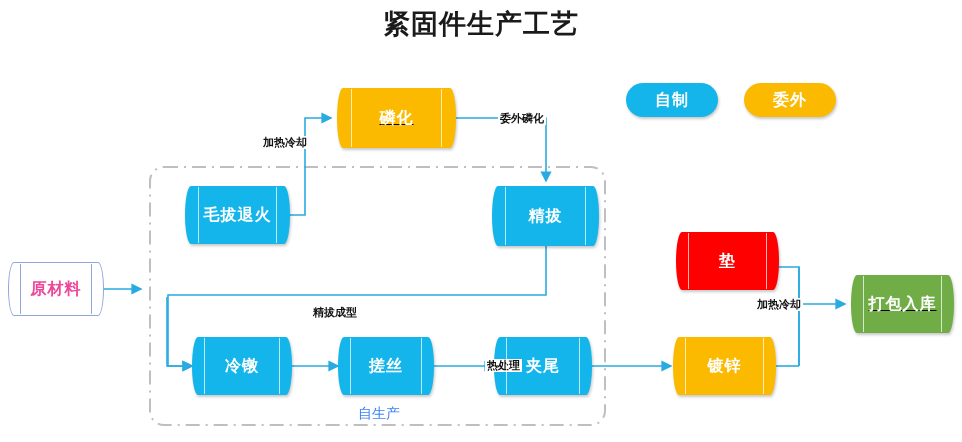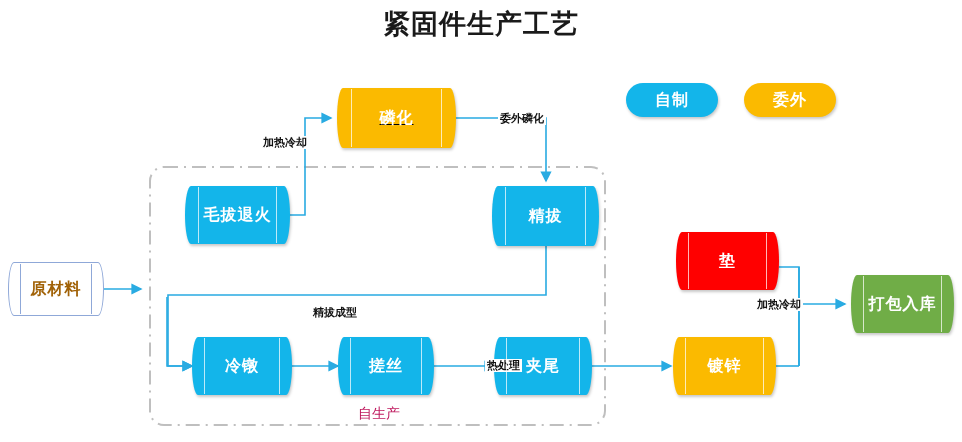--- a/index.html
+++ b/index.html
@@ -66,27 +66,27 @@
     width: 1px;
     background: rgba(255,255,255,0.72);
     z-index: 2;
   }
   .node::before { left: 12%; }
   .node::after  { right: 12%; }
 
   .n-blue   { background: #13B5EA; }
   .n-yellow { background: #FBBA00; }
   .n-red    { background: #FF0000; }
-  .n-green  { background: #70AD47; }
+  .n-green  { background: #70AD47; text-decoration: underline; }
   .n-white  {
     background: #ffffff;
     border: 1px solid #8FA8D8;
     box-shadow: none;
   }
-  .n-white .lbl { color: #a16207; font-weight: 700; }
+  .n-white .lbl { color: #ec4899; font-weight: 700; }
   .n-white::before, .n-white::after { background: #8FA8D8; }
 
   
   .pill {
     position: absolute;
     box-sizing: border-box;
     display: flex;
     align-items: center;
     justify-content: center;
     height: 34px;
@@ -107,21 +107,21 @@
     font-weight: 700;
     color: #111111;
     white-space: nowrap;
     background: #ffffff;
     padding: 0 2px;
     line-height: 13px;
   }
   .group-label {
     position: absolute;
     font-size: 14px;
-    color: #be185d;
+    color: #3b82f6;
     white-space: nowrap;
   }
 </style>
 </head>
 <body>
 
 <div id="canvas">
 
   <div class="title">紧固件生产工艺</div>
 

